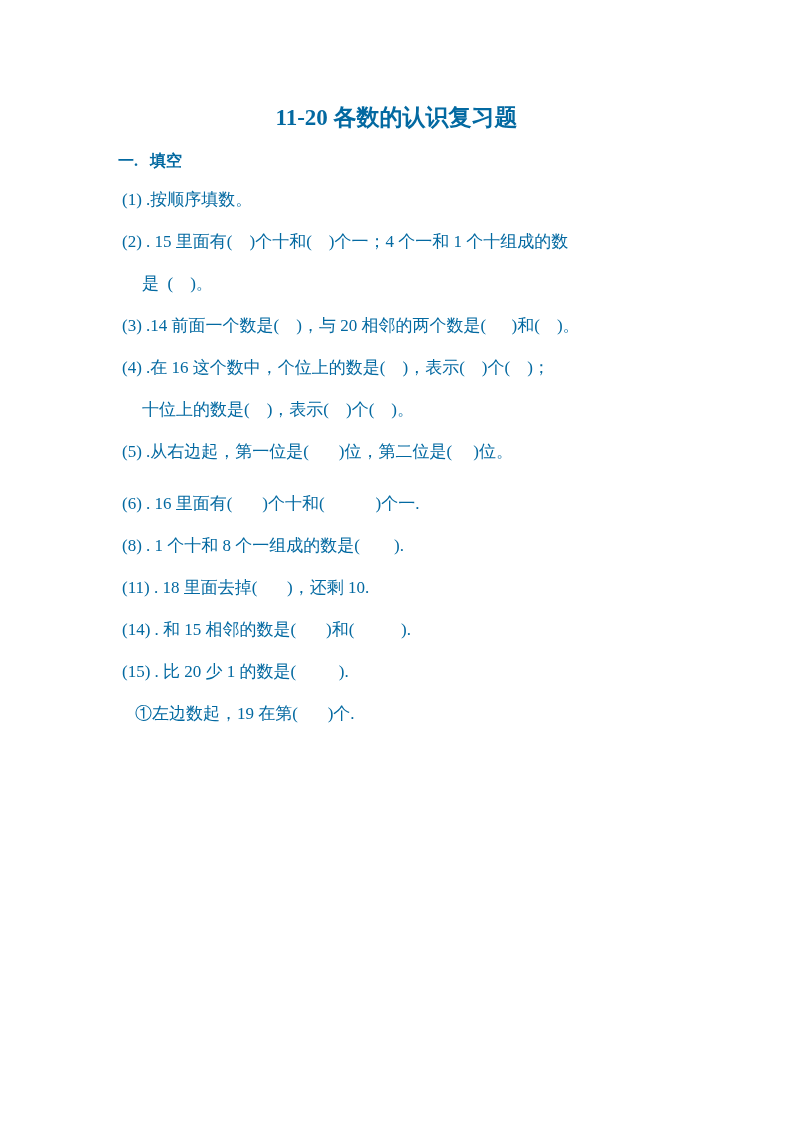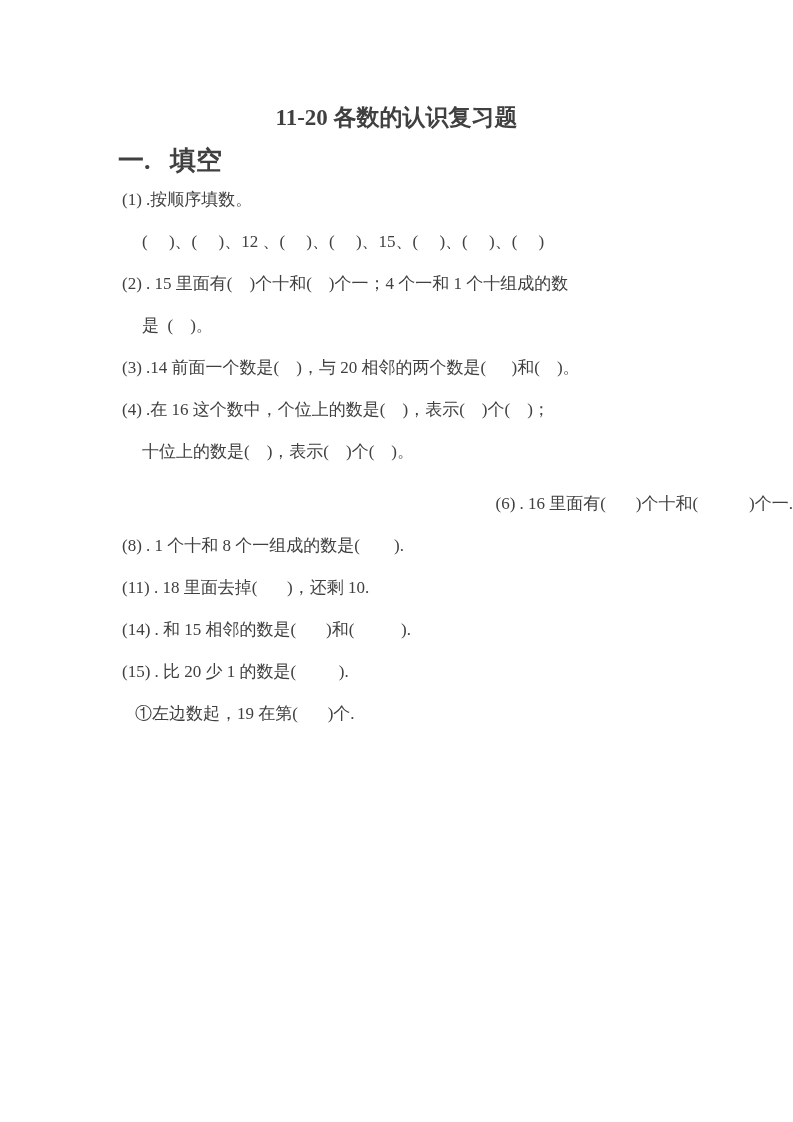--- a/index.html
+++ b/index.html
@@ -3,64 +3,64 @@
 <meta charset="utf-8">
 <style>
   html, body { margin: 0; padding: 0; background: #ffffff; }
   .page {
     position: relative;
     width: 793px;
     height: 1122px;
     background: #ffffff;
     overflow: hidden;
     font-family: "Liberation Serif", "DejaVu Serif", serif;
-    color: #404040;
+    color: #0369a1;
   }
   .title {
     padding-top: 104px;
     text-align: center;
     font-size: 23px;
     font-weight: 700;
     line-height: 28px;
     white-space: pre;
   }
   .section {
     margin: 16px 0 0 118px;
-    font-size: 26px;
+    font-size: 16px;
     font-weight: 700;
     line-height: 26px;
     white-space: pre;
   }
   .content {
     margin: 5px 0 0 122px;
     font-size: 17px;
   }
   .line {
     height: 42px;
     line-height: 42px;
     white-space: pre;
   }
   .indent { padding-left: 20px; }
   .sub    { padding-left: 13px; }
-  .gap-top { margin-top: 10px; text-align: right; }
+  .gap-top { margin-top: 10px; }
 </style>
 </head>
 <body>
 
 <div class="page">
   <div class="title">11-20 各数的认识复习题</div>
   <div class="section">一.   填空</div>
   <div class="content">
     <div class="line">(1) .按顺序填数。</div>
-    <div class="line indent">(     )、(     )、12 、(     )、(     )、15、(     )、(     )、(     )</div>
     <div class="line">(2) . 15 里面有(    )个十和(    )个一；4 个一和 1 个十组成的数</div>
     <div class="line indent">是  (    )。</div>
     <div class="line">(3) .14 前面一个数是(    )，与 20 相邻的两个数是(      )和(    )。</div>
     <div class="line">(4) .在 16 这个数中，个位上的数是(    )，表示(    )个(    )；</div>
     <div class="line indent">十位上的数是(    )，表示(    )个(    )。</div>
+    <div class="line">(5) .从右边起，第一位是(       )位，第二位是(     )位。</div>
     <div class="line gap-top">(6) . 16 里面有(       )个十和(            )个一.</div>
     <div class="line">(8) . 1 个十和 8 个一组成的数是(        ).</div>
     <div class="line">(11) . 18 里面去掉(       )，还剩 10.</div>
     <div class="line">(14) . 和 15 相邻的数是(       )和(           ).</div>
     <div class="line">(15) . 比 20 少 1 的数是(          ).</div>
     <div class="line sub">①左边数起，19 在第(       )个.</div>
   </div>
 </div>
 
 </body></html>

